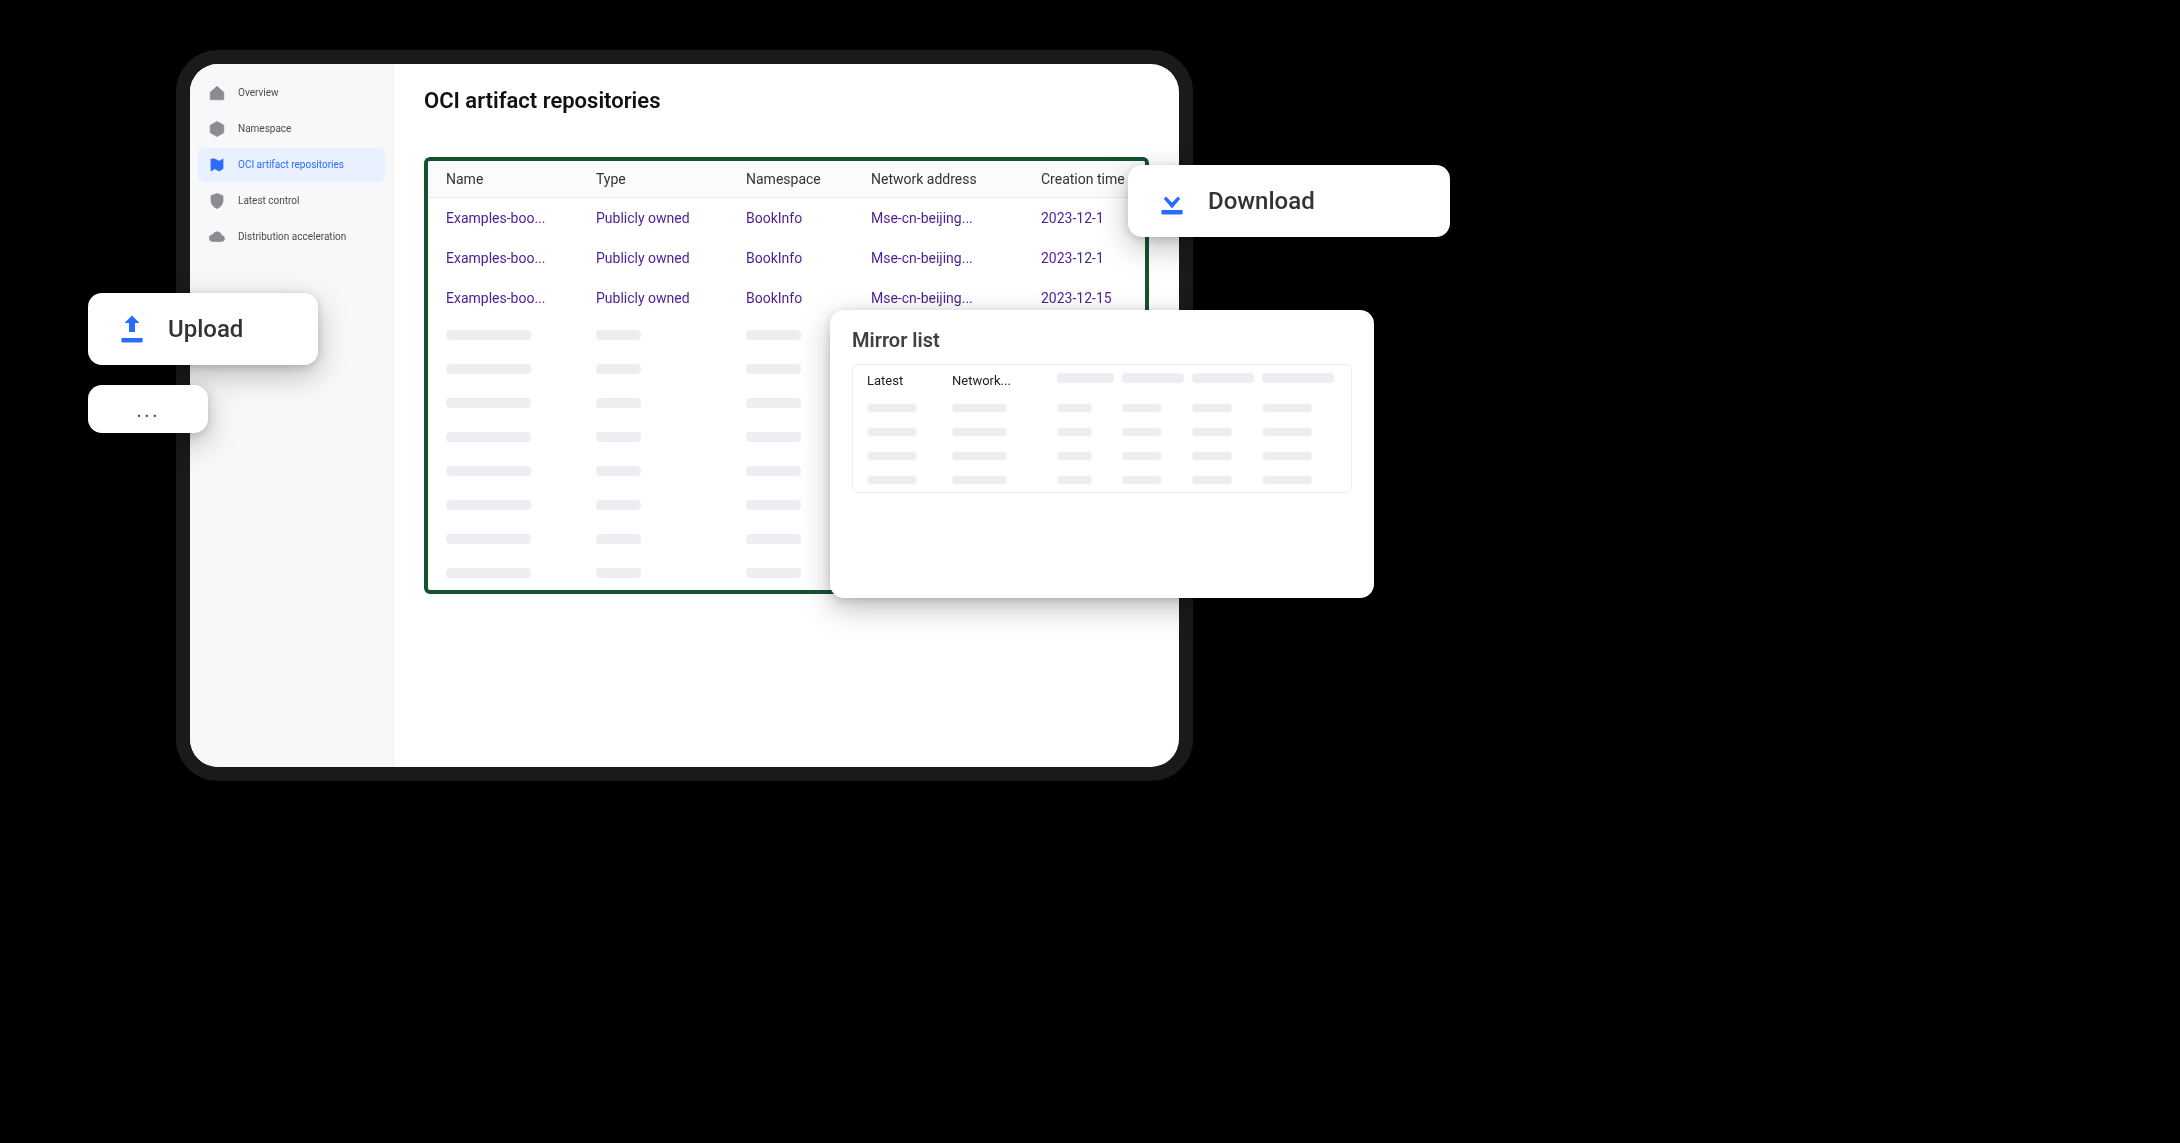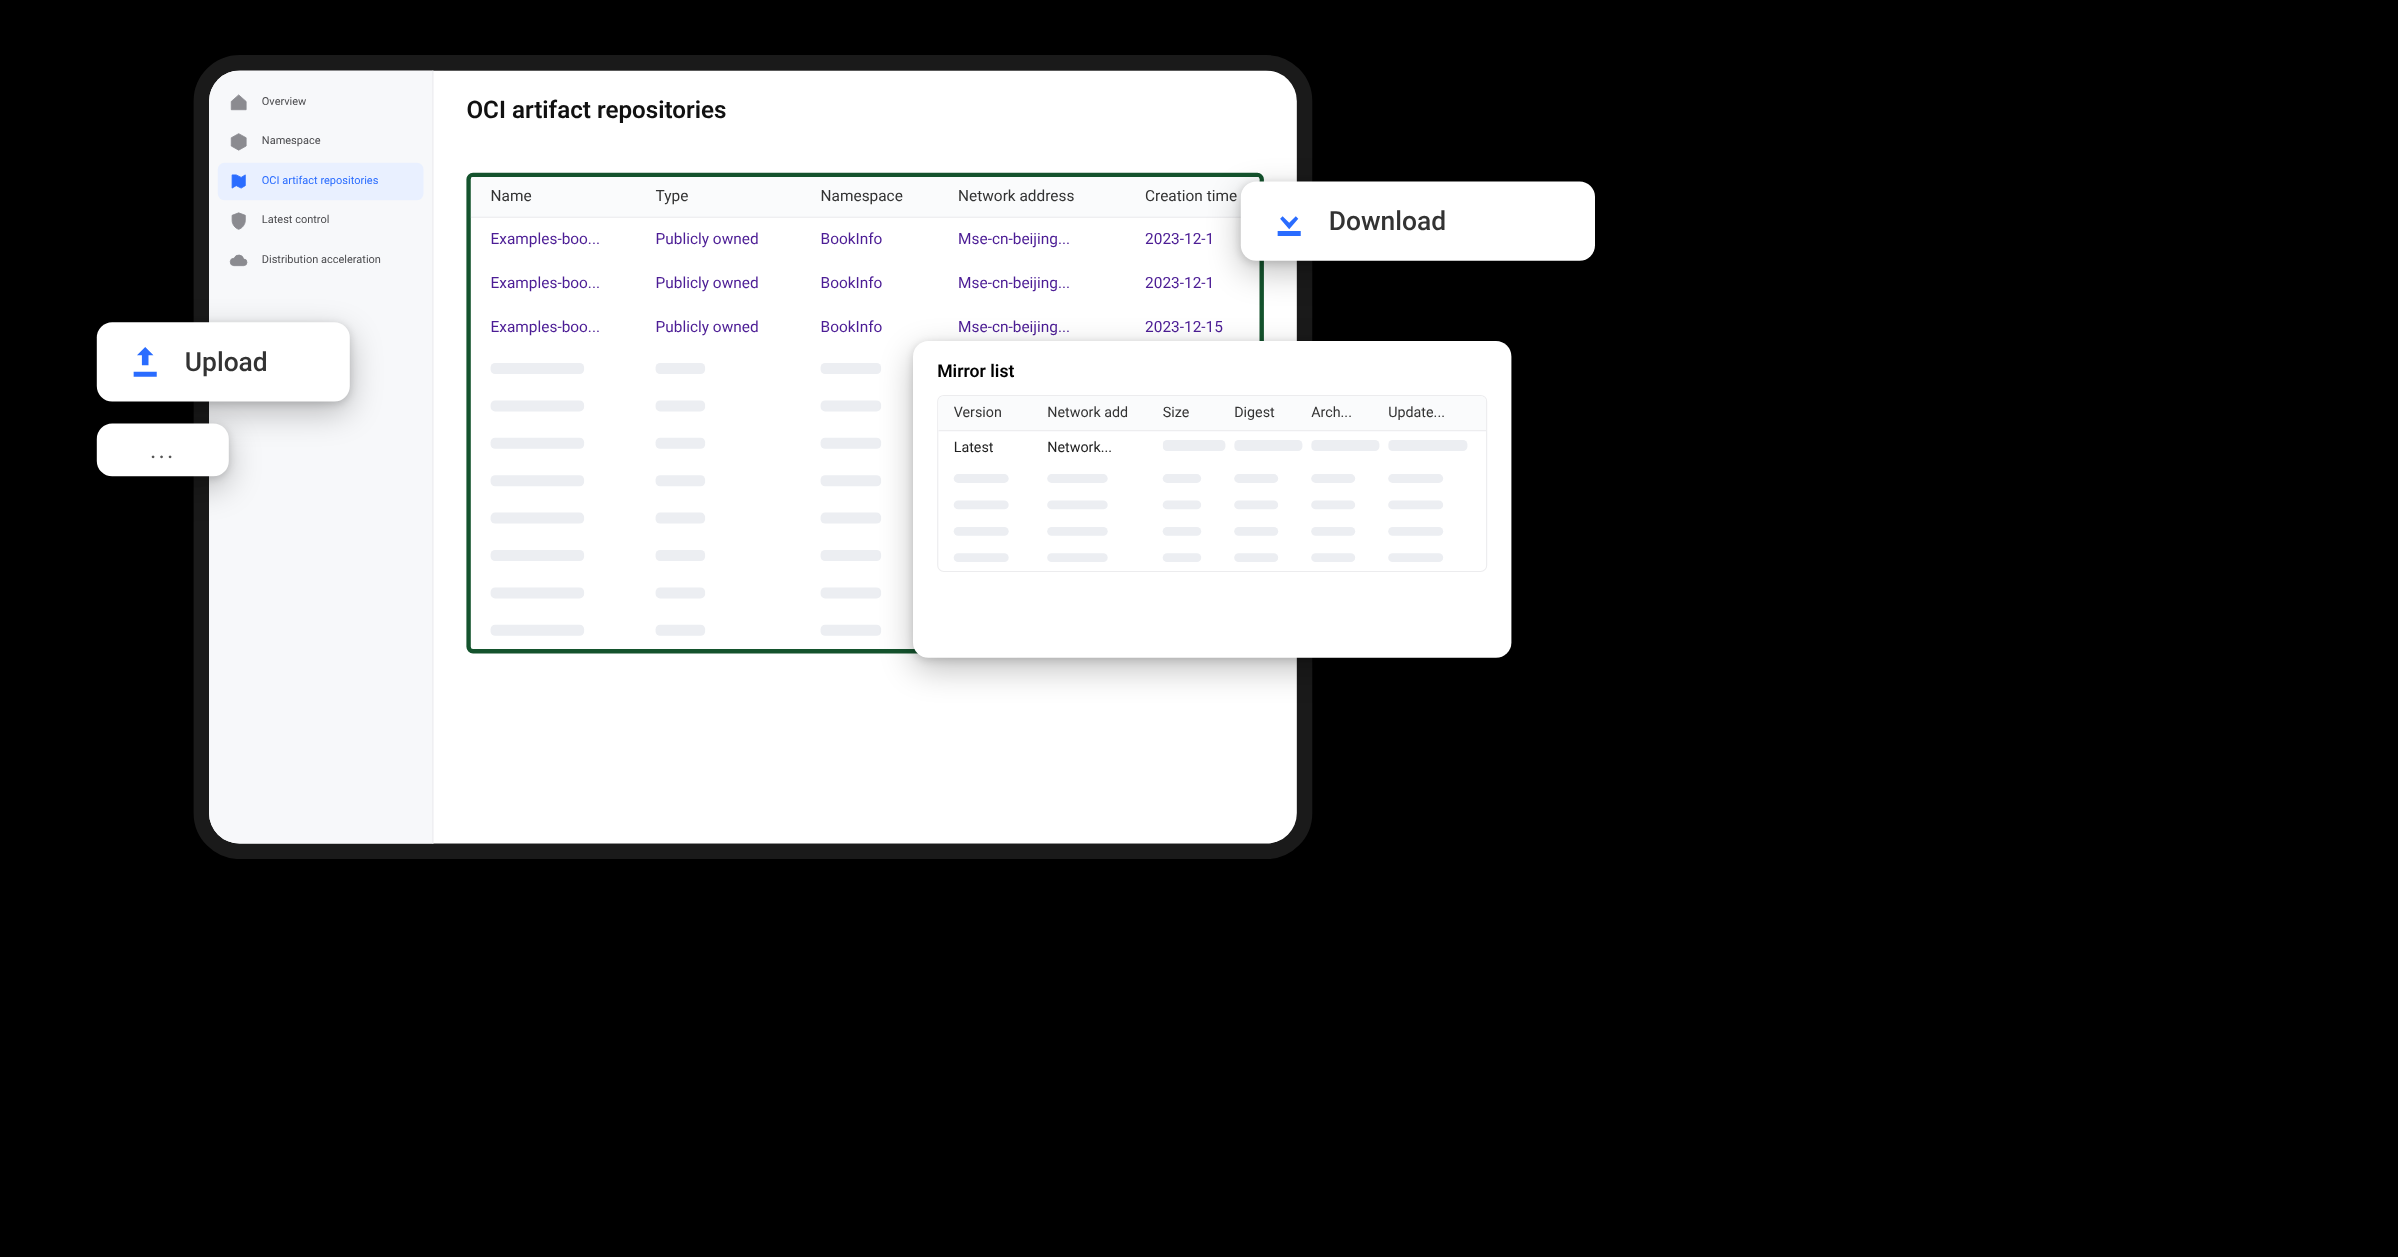--- a/index.html
+++ b/index.html
@@ -143,21 +143,21 @@
     position: absolute;
     left: 830px;
     top: 310px;
     width: 544px;
     height: 288px;
     background: #fff;
     border-radius: 14px;
     box-shadow: 0 10px 30px rgba(0,0,0,0.25), 0 2px 8px rgba(0,0,0,0.15);
     padding: 18px 22px;
   }
-  .mirror-title { font-size: 16px; font-weight: 600; color: #000000; margin-bottom: 12px; }
+  .mirror-title { font-size: 20px; font-weight: 600; color: #404040; margin-bottom: 12px; }
   .mirror-table { border: 1px solid #ececee; border-radius: 6px; overflow:hidden; }
   .mirror-head, .mirror-row, .mirror-sk {
     display: grid;
     grid-template-columns: 85px 105px 65px 70px 70px 80px;
     padding: 8px 14px;
     font-size: 13px;
     color: #333;
   }
   .mirror-head { background: #fafbfc; border-bottom: 1px solid #ececee; }
   .mirror-row .cell { color: #222; }
@@ -331,28 +331,20 @@
           <path d="M12 3v10l4-4 1.5 1.5L12 17l-5.5-6.5L8 9l4 4V3zM5 18h14v3H5z"></path>
         </svg>
     </span>
     <span class="p-label">Download</span>
   </div>
 </div>
 
 <div class="mirror">
   <h2 class="mirror-title">Mirror list</h2>
   <div class="mirror-table">
-    <div class="mirror-head">
-      <div class="cell">Version</div>
-      <div class="cell">Network add</div>
-      <div class="cell">Size</div>
-      <div class="cell">Digest</div>
-      <div class="cell">Arch...</div>
-      <div class="cell">Update...</div>
-    </div>
     <div class="mirror-row">
       <div class="cell">Latest</div>
       <div class="cell">Network...</div>
       <div class="cell">
           <div class="sk m3"></div>
         </div>
       <div class="cell">
           <div class="sk m4"></div>
         </div>
       <div class="cell">

